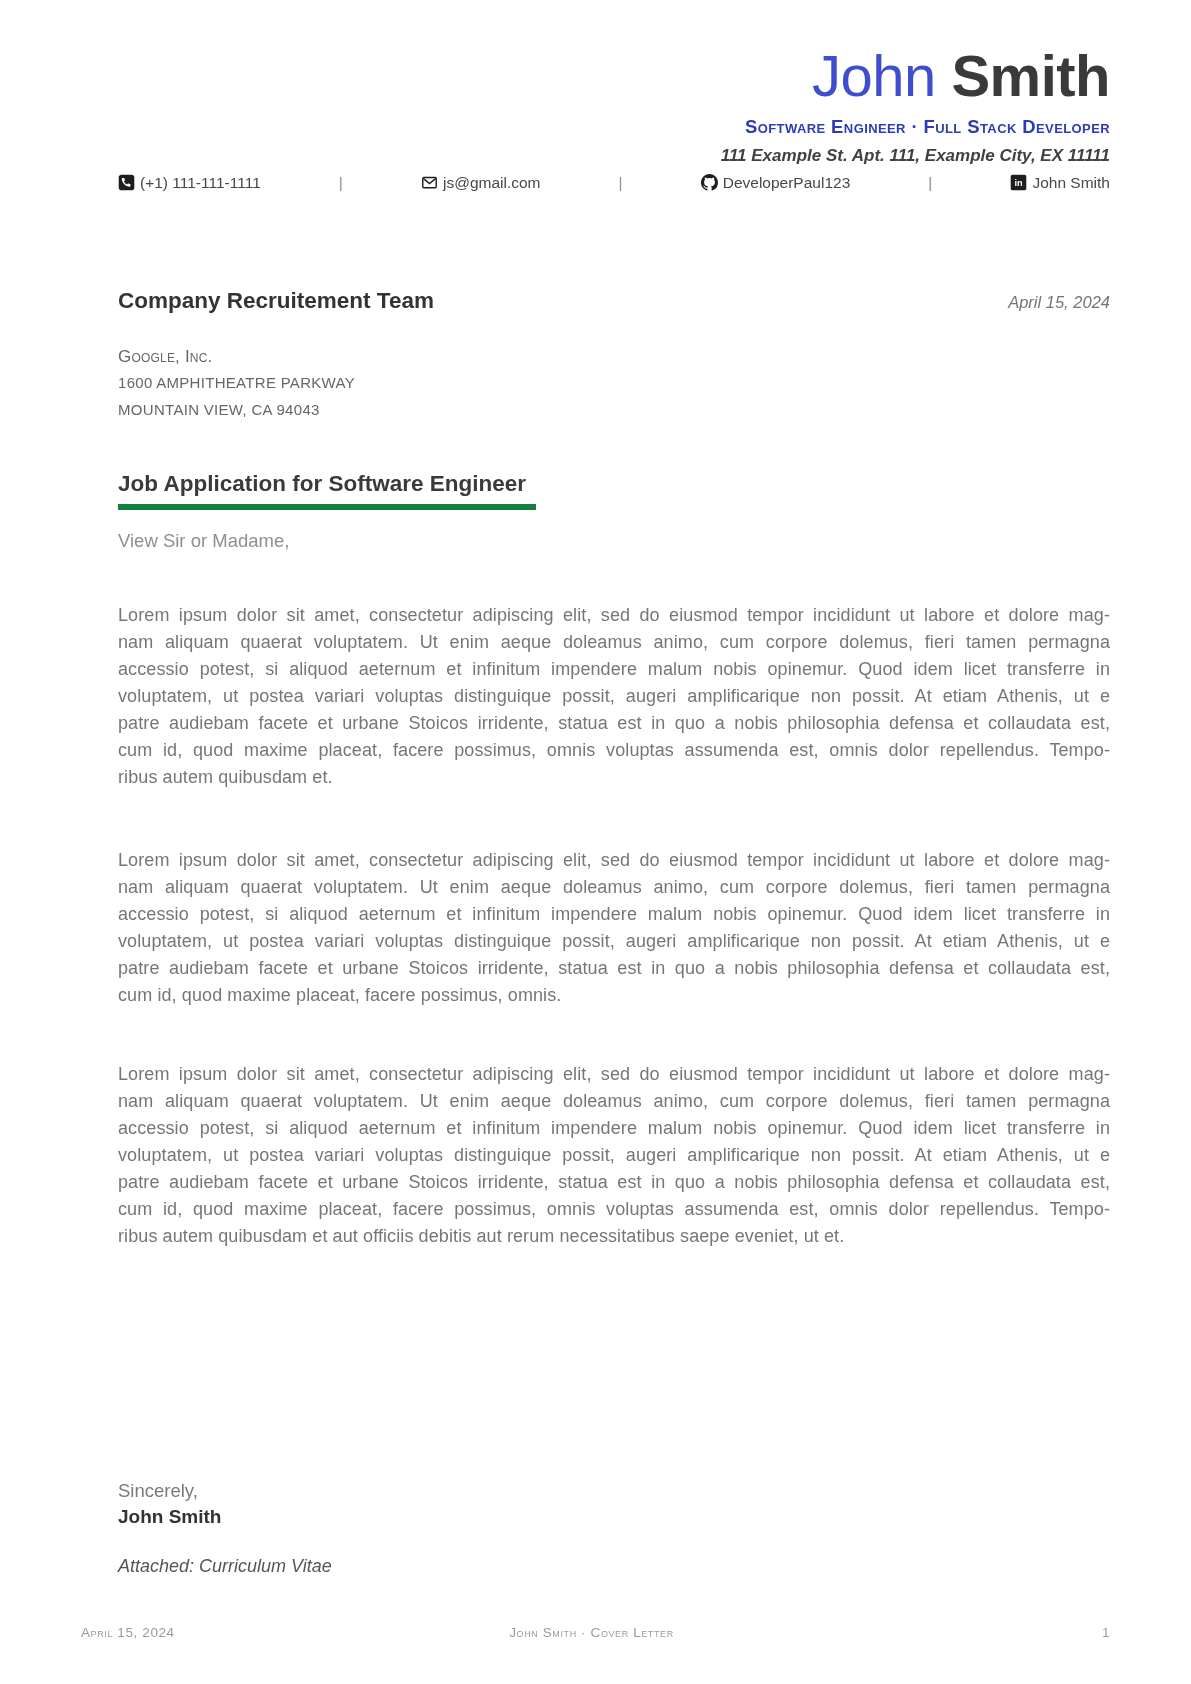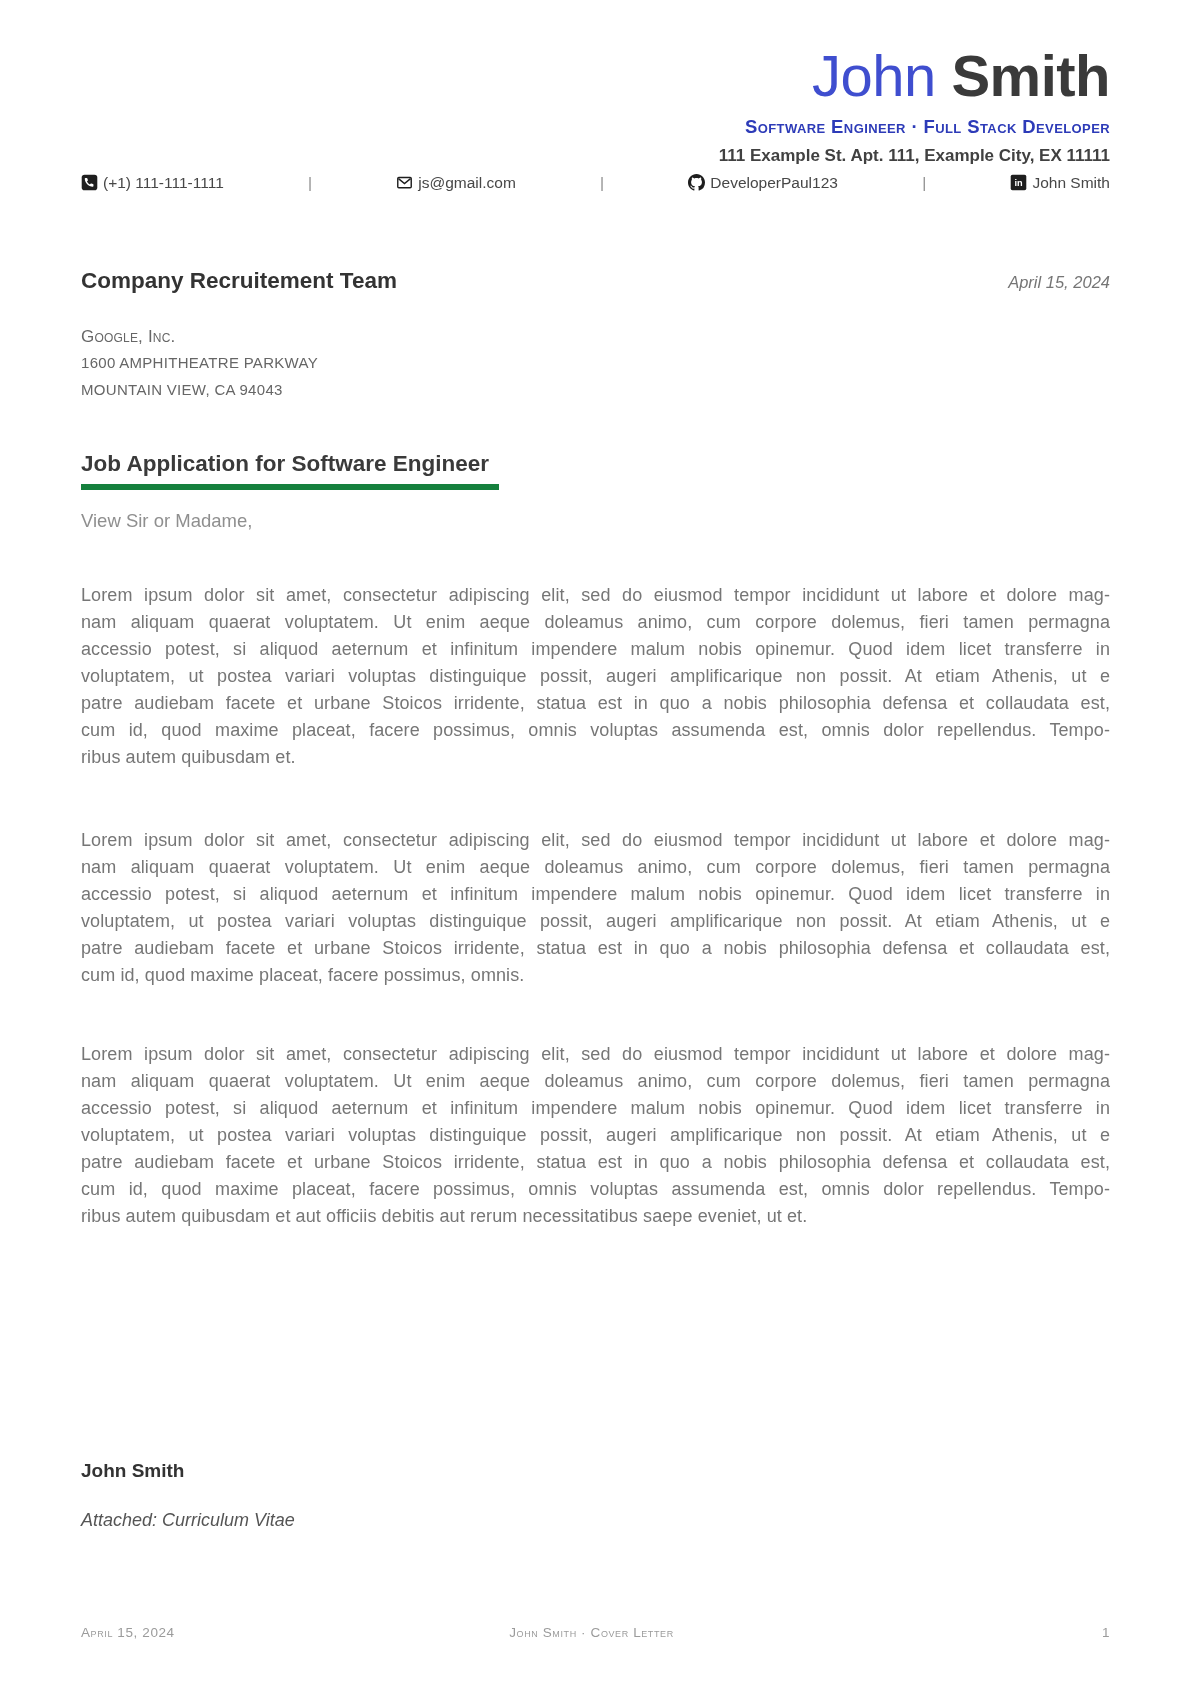--- a/index.html
+++ b/index.html
@@ -1,34 +1,34 @@
 <!DOCTYPE html>
 <html><head>
 <meta charset="utf-8">
 <style>
   * { margin:0; padding:0; box-sizing:border-box; }
   html,body { background:#ffffff; }
   body { font-family:"Liberation Sans", sans-serif; }
-  .page { position:relative; width:1191px; height:1684px; background:#fff; padding:46px 81px 0 81px; overflow:hidden; }
+  .page { position:relative; width:1191px; height:1684px; background:#fff; padding:46px 81px 0 118px; overflow:hidden; }
 
   
   .hdr { text-align:right; }
   .name { font-size:58px; line-height:1.05; letter-spacing:-0.5px; white-space:nowrap; }
   .name .first { color:#3f4ecf; font-weight:400; }
   .name .last  { color:#3a3a3a; font-weight:700; }
   .subtitle { margin-top:9px; font-variant:small-caps; font-weight:700; font-size:18.5px; color:#2d3bb8; letter-spacing:0.4px; }
-  .hdr-address { margin-top:8px; font-weight:700; font-size:17px; color:#414141; }
+  .hdr-address { margin-top:8px; font-weight:700; font-size:17px; color:#414141;font-style:italic; }
   .contact-row { margin-top:8px; display:flex; justify-content:space-between; align-items:center; gap:5px; font-size:15.5px; color:#474747; }
   .citem { display:inline-flex; align-items:center; gap:5px; }
   .cicon { display:inline-flex; width:17px; height:17px; align-items:center; justify-content:center; }
   .cicon svg { width:17px; height:17px; display:block; }
   .sep { color:#8d8d8d; padding:0 3px; }
 
   
-  .recruiter-row { margin-top:76px; display:flex; justify-content:space-between; align-items:baseline;gap:16px; }
+  .recruiter-row { margin-top:96px; display:flex; justify-content:space-between; align-items:baseline;gap:16px; }
   .recruiter-title { font-size:22.5px; font-weight:700; color:#333333; }
   .letter-date { font-size:16.5px; font-style:italic; color:#757575; }
 
   
   .recipient { margin-top:30px; color:#666666; line-height:26.5px; }
   .recipient .org { font-variant:small-caps; font-size:17px; letter-spacing:0.2px; }
   .recipient .addr { text-transform:uppercase; font-size:15px; letter-spacing:0.3px; }
 
   
   .job-title { margin-top:48px; }
@@ -150,20 +150,21 @@
         <div class="pline">nam aliquam quaerat voluptatem. Ut enim aeque doleamus animo, cum corpore dolemus, fieri tamen permagna</div>
         <div class="pline">accessio potest, si aliquod aeternum et infinitum impendere malum nobis opinemur. Quod idem licet transferre in</div>
         <div class="pline">voluptatem, ut postea variari voluptas distinguique possit, augeri amplificarique non possit. At etiam Athenis, ut e</div>
         <div class="pline">patre audiebam facete et urbane Stoicos irridente, statua est in quo a nobis philosophia defensa et collaudata est,</div>
         <div class="pline">cum id, quod maxime placeat, facere possimus, omnis voluptas assumenda est, omnis dolor repellendus. Tempo-</div>
         <div class="pline last">ribus autem quibusdam et aut officiis debitis aut rerum necessitatibus saepe eveniet, ut et.</div>
       </div>
     </div>
 
   <div class="closing">
+    <div class="closing-word">Sincerely,</div>
     <div class="signature">John Smith</div>
   </div>
   <div class="attached">Attached: Curriculum Vitae</div>
 
   <div class="footer">
     <span class="fdate">April 15, 2024</span>
     <span class="fcenter">John Smith · Cover Letter</span>
     <span class="fpage">1</span>
   </div>
 

